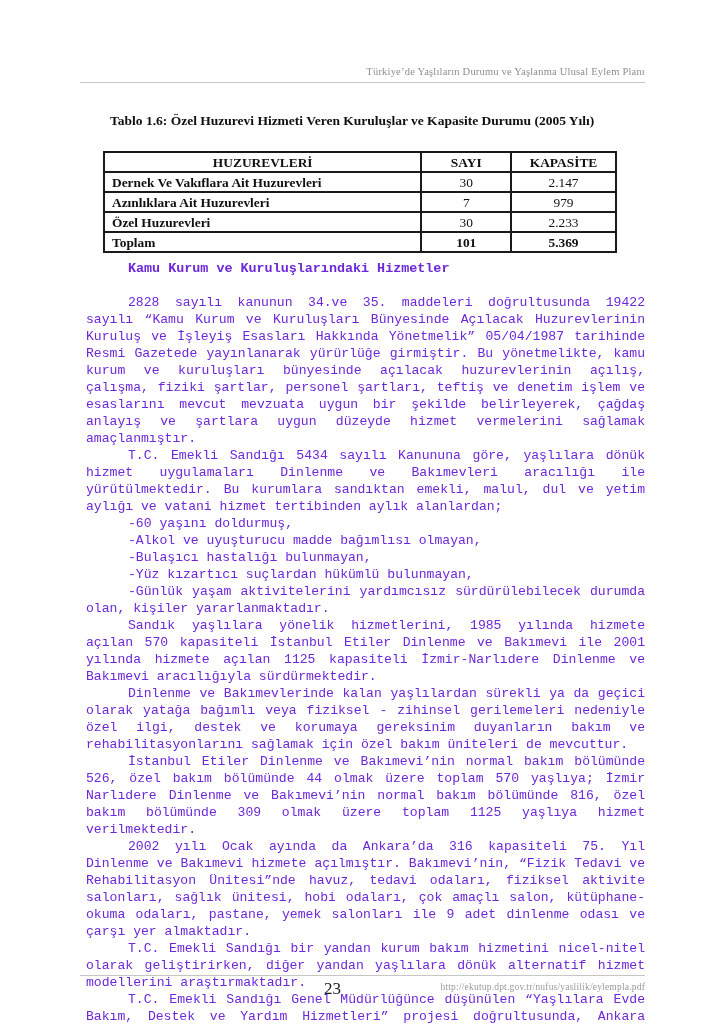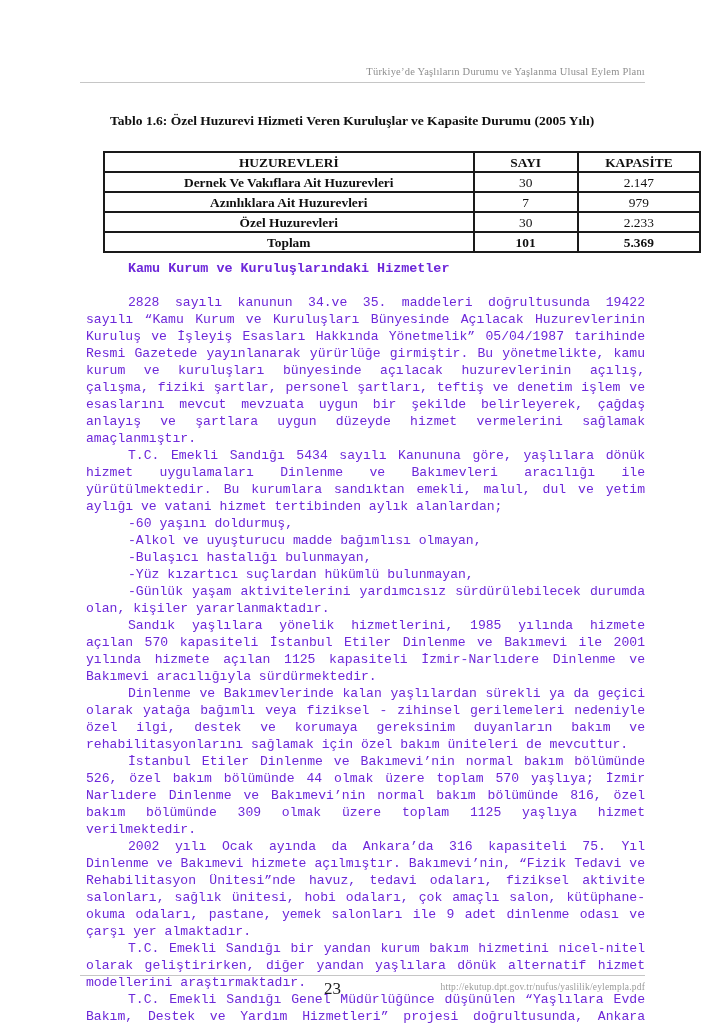--- a/index.html
+++ b/index.html
@@ -21,37 +21,37 @@
     padding-bottom:5px;
     border-bottom:1px solid #c6c6c6;
     margin-top:24px;
   }
   .caption {
     position:absolute; top:113px; left:86px; width:560px;
     font-size:13.5px; font-weight:bold; color:#101010;margin-left:24px;
   }
   table.cap-table {
     position:absolute; top:151px; left:103px;
-    width:598px;
+    width:514px;
     border-collapse:collapse;
     font-size:13.4px;
     color:#101010;
     table-layout:fixed;
   }
   table.cap-table col.c1 { width:62%; }
   table.cap-table col.c2 { width:17.5%; }
   table.cap-table col.c3 { width:20.5%; }
   table.cap-table th, table.cap-table td {
     border:2px solid #1a1a1a;
     padding:0 7px;
     height:18px; line-height:15px;
     overflow:hidden; white-space:nowrap;
   }
   table.cap-table th { text-align:center; font-weight:bold; }
-  td.lbl { text-align:center; font-weight:bold;border-radius:9px; }
+  td.lbl { text-align:left; font-weight:bold;border-radius:9px; }
   td.num { text-align:center; font-weight:normal; }
   tr.total td { font-weight:bold; }
   .body-text {
     position:absolute; top:260px; left:86px; width:559px;
     font-size:13.1px; line-height:17px;
     text-align:justify;
     color:#6d28d9;
     font-family:Liberation Mono, monospace;
   }
   .body-text h2 {

